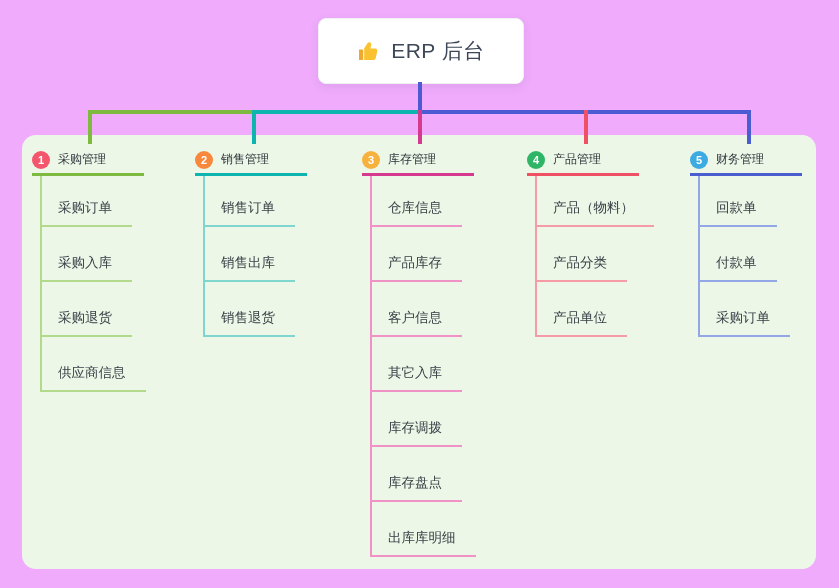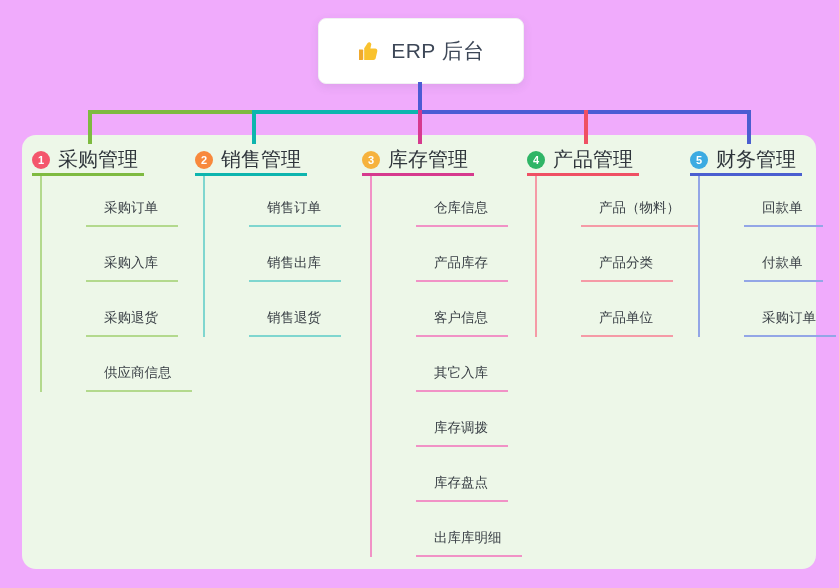--- a/index.html
+++ b/index.html
@@ -26,23 +26,23 @@
   .branch{position:absolute;top:146px;}
   .head{
     height:27px;display:flex;align-items:center;gap:8px;
     border-bottom:3px solid var(--c);width:112px;cursor:pointer;
   }
   .badge{
     width:18px;height:18px;border-radius:50%;background:var(--cb);
     color:#fff;font-size:11px;font-weight:bold;line-height:18px;text-align:center;
     flex:0 0 auto;
   }
-  .head-label{font-size:20px;color:#2f353b;white-space:nowrap;}
+  .head-label{font-size:12px;color:#2f353b;white-space:nowrap;}
   .kids{margin-left:8px;border-left:2px solid var(--cl);}
-  .kid{height:55px;display:flex;align-items:flex-end;padding-left:46px;}
+  .kid{height:55px;display:flex;align-items:flex-end;}
   .kid:first-child{height:51px;}
   .kid>span{
     display:inline-block;white-space:nowrap;
     font-size:13.5px;color:#3a4046;
     padding:0 20px 8px 18px;
     border-bottom:2px solid var(--cl);
     margin-left:-2px;cursor:pointer;
   }
 </style>
 </head>

